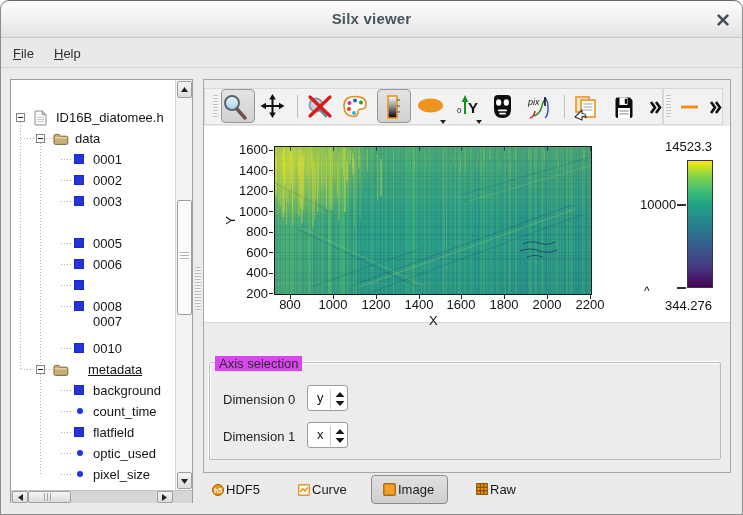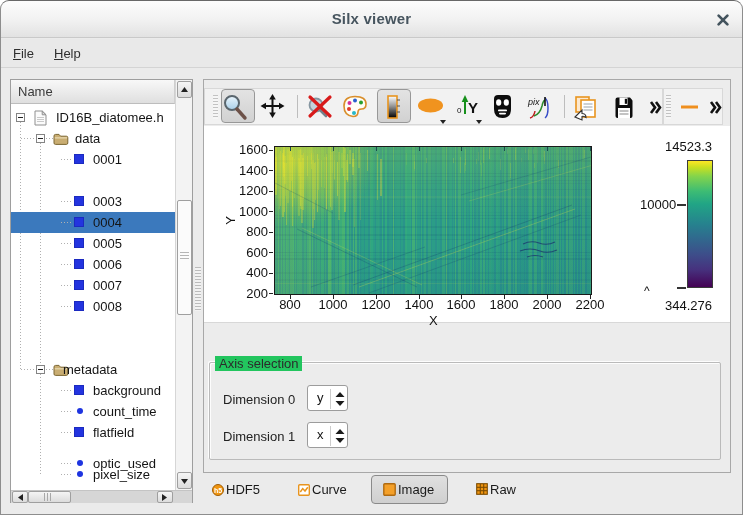--- a/index.html
+++ b/index.html
@@ -66,21 +66,20 @@
   <div id="titlebar"></div>
   <div id="title">Silx viewer</div>
   <svg class="abs" style="left:716px;top:13px;" width="14" height="14">
       <path d="M2.6 2.6 L11.4 11.4 M11.4 2.6 L2.6 11.4" stroke="#44545e" stroke-width="2.7" stroke-linecap="round"></path>
     </svg>
   <div id="menubar">
     <div class="menuitem" style="left:13px;"><span style="text-decoration:underline">F</span>ile</div>
     <div class="menuitem" style="left:54px;"><span style="text-decoration:underline">H</span>elp</div>
   </div>
   <div id="lpanel">
-    <div id="lheader">Name</div>
     <div id="treearea">
       <div class="vguide" style="left:9px;top:14px;height:250px;"></div>
       <div class="vguide" style="left:29px;top:35px;height:334px;"></div>
       <div class="trow" style="top:2px;">
           <div class="expander" style="left:5px;"></div>
           <svg class="abs" style="left:23px;top:3px;" width="13" height="16">
             <use href="#i-doc"></use>
           </svg>
           <div class="lbl" style="left:45px;">ID16B_diatomee.h</div>
         </div>
@@ -91,75 +90,80 @@
           <svg class="abs" style="left:42px;top:4px;" width="16" height="14">
             <use href="#i-folder"></use>
           </svg>
           <div class="lbl" style="left:64px;">data</div>
         </div>
       <div class="trow" style="top:44px;">
           <div class="stub" style="left:50px;width:12px;"></div>
           <div class="sq" style="left:63px;"></div>
           <div class="lbl" style="left:82px;">0001</div>
         </div>
+      <div class="trow" style="top:65px;">
+          <div class="stub" style="left:50px;width:12px;"></div>
+          <div class="sq" style="left:63px;"></div>
+          <div class="lbl" style="left:82px;">0002</div>
+        </div>
       <div class="trow" style="top:86px;">
           <div class="stub" style="left:50px;width:12px;"></div>
           <div class="sq" style="left:63px;"></div>
           <div class="lbl" style="left:82px;">0003</div>
         </div>
-      <div class="trow sel" style="top:107px;">
-          <div class="stub" style="left:50px;width:12px;"></div>
-          <div class="sq" style="left:63px;"></div>
-          <div class="lbl" style="left:82px;">0004</div>
-        </div>
       <div class="trow" style="top:128px;">
           <div class="stub" style="left:50px;width:12px;"></div>
           <div class="sq" style="left:63px;"></div>
           <div class="lbl" style="left:82px;">0005</div>
         </div>
       <div class="trow" style="top:149px;">
           <div class="stub" style="left:50px;width:12px;"></div>
           <div class="sq" style="left:63px;"></div>
           <div class="lbl" style="left:82px;">0006</div>
         </div>
       <div class="trow" style="top:170px;">
           <div class="stub" style="left:50px;width:12px;"></div>
           <div class="sq" style="left:63px;"></div>
-          <div class="lbl" style="left:82px;">0007</div>
+          <div class="lbl" style="left:82px;margin-top:36px;">0007</div>
         </div>
       <div class="trow" style="top:191px;">
           <div class="stub" style="left:50px;width:12px;"></div>
           <div class="sq" style="left:63px;"></div>
           <div class="lbl" style="left:82px;">0008</div>
+        </div>
+      <div class="trow" style="top:233px;">
+          <div class="stub" style="left:50px;width:12px;"></div>
+          <div class="sq" style="left:63px;"></div>
+          <div class="lbl" style="left:82px;">0010</div>
         </div>
       <div class="trow" style="top:254px;">
           <div class="stub" style="left:10px;width:14px;"></div>
           <div class="expander" style="left:25px;"></div>
           <div class="stub" style="left:35px;width:7px;"></div>
           <svg class="abs" style="left:42px;top:4px;" width="16" height="14">
             <use href="#i-folder"></use>
           </svg>
-          <div class="lbl" style="left:52px;">metadata</div>
+          <div class="lbl" style="left:77px;text-decoration:underline;">metadata</div>
         </div>
       <div class="trow" style="top:275px;">
           <div class="stub" style="left:50px;width:12px;"></div>
           <div class="sq" style="left:63px;"></div>
           <div class="lbl" style="left:82px;">background</div>
         </div>
       <div class="trow" style="top:317px;">
           <div class="stub" style="left:50px;width:12px;"></div>
           <div class="sq" style="left:63px;"></div>
           <div class="lbl" style="left:82px;">flatfield</div>
         </div>
       <div class="trow" style="top:296px;">
           <div class="stub" style="left:50px;width:12px;"></div>
           <div class="dot" style="left:66px;"></div>
           <div class="lbl" style="left:82px;">count_time</div>
         </div>
-      <div class="trow" style="top:348px;">
+      <div class="trow" style="top:338px;">
           <div class="stub" style="left:50px;width:12px;"></div>
           <div class="dot" style="left:66px;"></div>
           <div class="lbl" style="left:82px;">optic_used</div>
         </div>
       <div class="trow" style="top:359px;">
           <div class="stub" style="left:50px;width:12px;"></div>
           <div class="dot" style="left:66px;"></div>
           <div class="lbl" style="left:82px;">pixel_size</div>
         </div>
     </div>
@@ -593,21 +597,21 @@
       </div>
       <div id="colorbar"></div>
       <div class="cblab" style="left:448px;top:13px;width:60px;text-align:right;">14523.3</div>
       <div class="cblab" style="left:436px;top:71px;width:33px;text-align:right;">10000</div>
       <div class="abs" style="left:473px;top:78px;width:9px;height:2px;background:#333;"></div>
       <div class="abs" style="left:473px;top:161px;width:9px;height:2px;background:#333;"></div>
       <div class="cblab" style="left:440px;top:158px;font-size:12px;">^</div>
       <div class="cblab" style="left:440px;top:172px;width:68px;text-align:right;">344.276</div>
     </div>
     <div id="fieldset"></div>
-    <div class="abs" style="left:11px;top:276px;background:#22c55e;padding:0 4px;font-size:13px;color:#2b2b2b;">Axis selection</div>
+    <div class="abs" style="left:11px;top:276px;background:#d946ef;padding:0 4px;font-size:13px;color:#2b2b2b;">Axis selection</div>
     <div class="dimtxt" style="left:19px;top:312px;">Dimension 0</div>
     <div class="combo" style="left:103px;top:305px;">
       <span class="abs" style="left:9px;top:4px;">y</span>
       <div class="abs" style="left:22px;top:3px;width:1px;height:20px;background:#cccccc;"></div>
       <svg class="abs" style="left:26px;top:6px;" width="12" height="14">
           <path d="M6 0 L10.5 5 L1.5 5 Z" fill="#1a1a1a"></path>
           <path d="M6 14 L10.5 9 L1.5 9 Z" fill="#1a1a1a"></path>
         </svg>
     </div>
     <div class="dimtxt" style="left:19px;top:349px;">Dimension 1</div>

